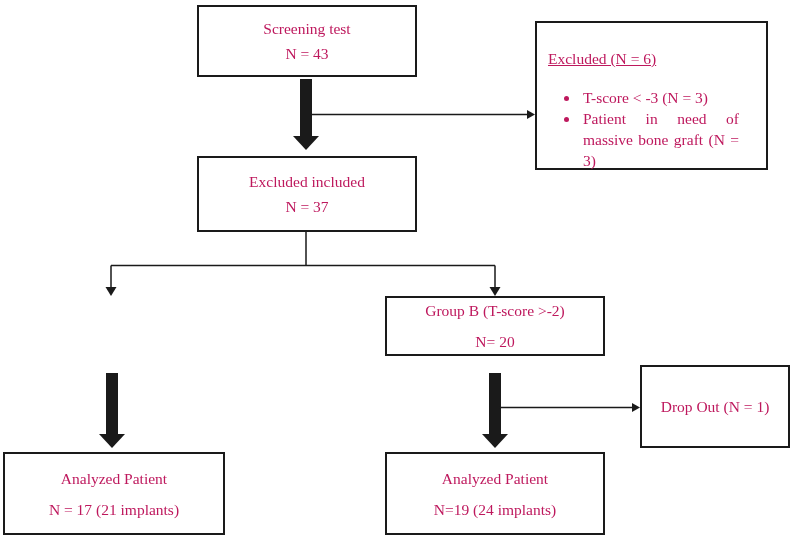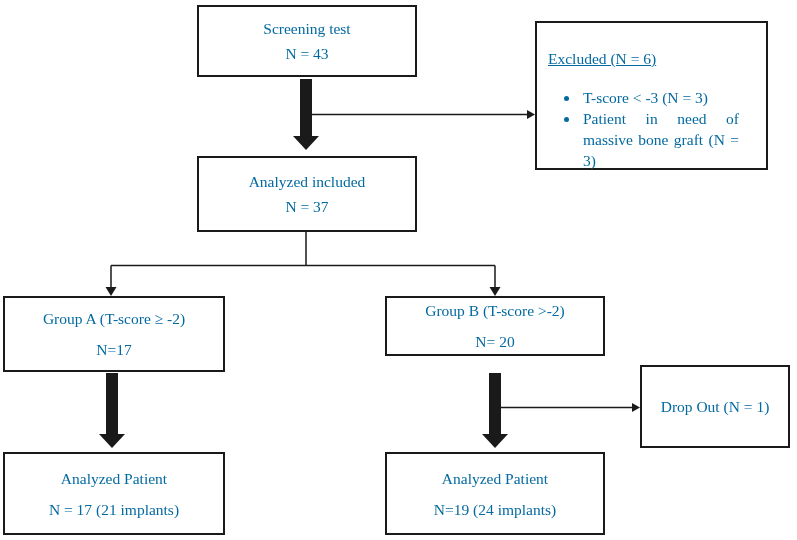--- a/index.html
+++ b/index.html
@@ -6,21 +6,21 @@
     margin: 0;
     padding: 0;
     background: #ffffff;
   }
   #canvas {
     position: relative;
     width: 797px;
     height: 540px;
     background: #ffffff;
     font-family: "Liberation Serif", "DejaVu Serif", serif;
-    color: #0369a1;
+    color: #be185d;
     overflow: hidden;
   }
   #connectors {
     position: absolute;
     left: 0;
     top: 0;
     width: 797px;
     height: 540px;
     z-index: 1;
   }
@@ -118,28 +118,24 @@
 
   <div id="excluded-box" class="box">
     <div class="ex-title">Excluded (N = 6)</div>
     <ul>
       <li>T-score &lt; -3 (N = 3)</li>
       <li>Patient in need of massive bone graft (N = 3)</li>
     </ul>
   </div>
 
   <div id="included-box" class="box center tight">
-    <div class="bline">Analyzed included</div>
+    <div class="bline">Excluded included</div>
     <div class="bline">N = 37</div>
   </div>
 
-  <div id="groupa-box" class="box center spaced">
-    <div class="bline">Group A (T-score ≥ -2)</div>
-    <div class="bline">N=17</div>
-  </div>
 
   <div id="groupb-box" class="box center spaced">
     <div class="bline">Group B (T-score &gt;-2)</div>
     <div class="bline">N= 20</div>
   </div>
 
   <div id="dropout-box" class="box center tight">
     <div class="bline">Drop Out (N = 1)</div>
   </div>
 

